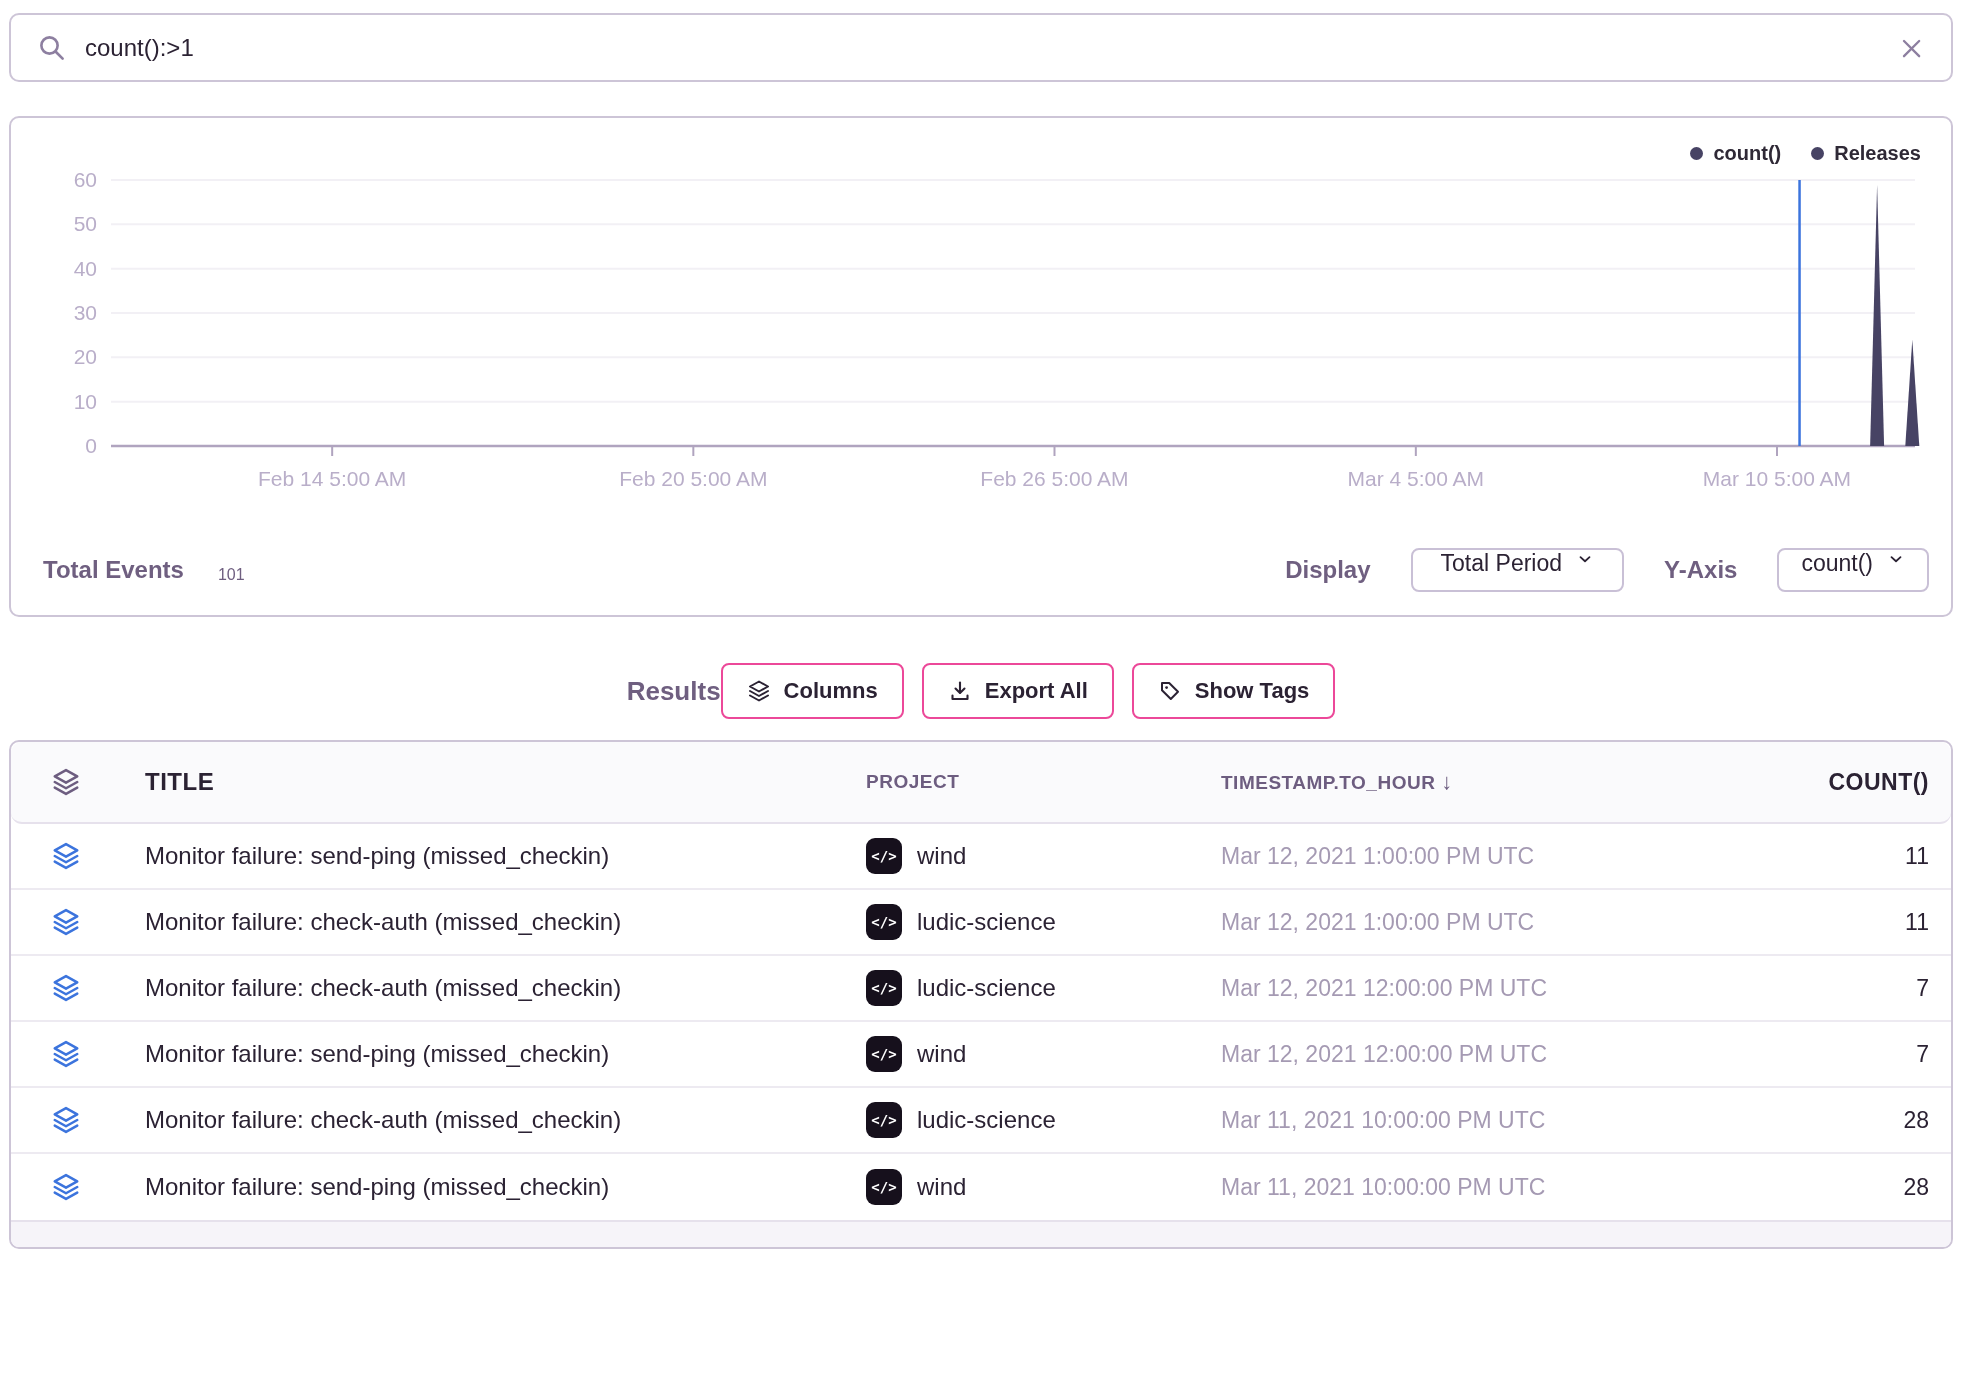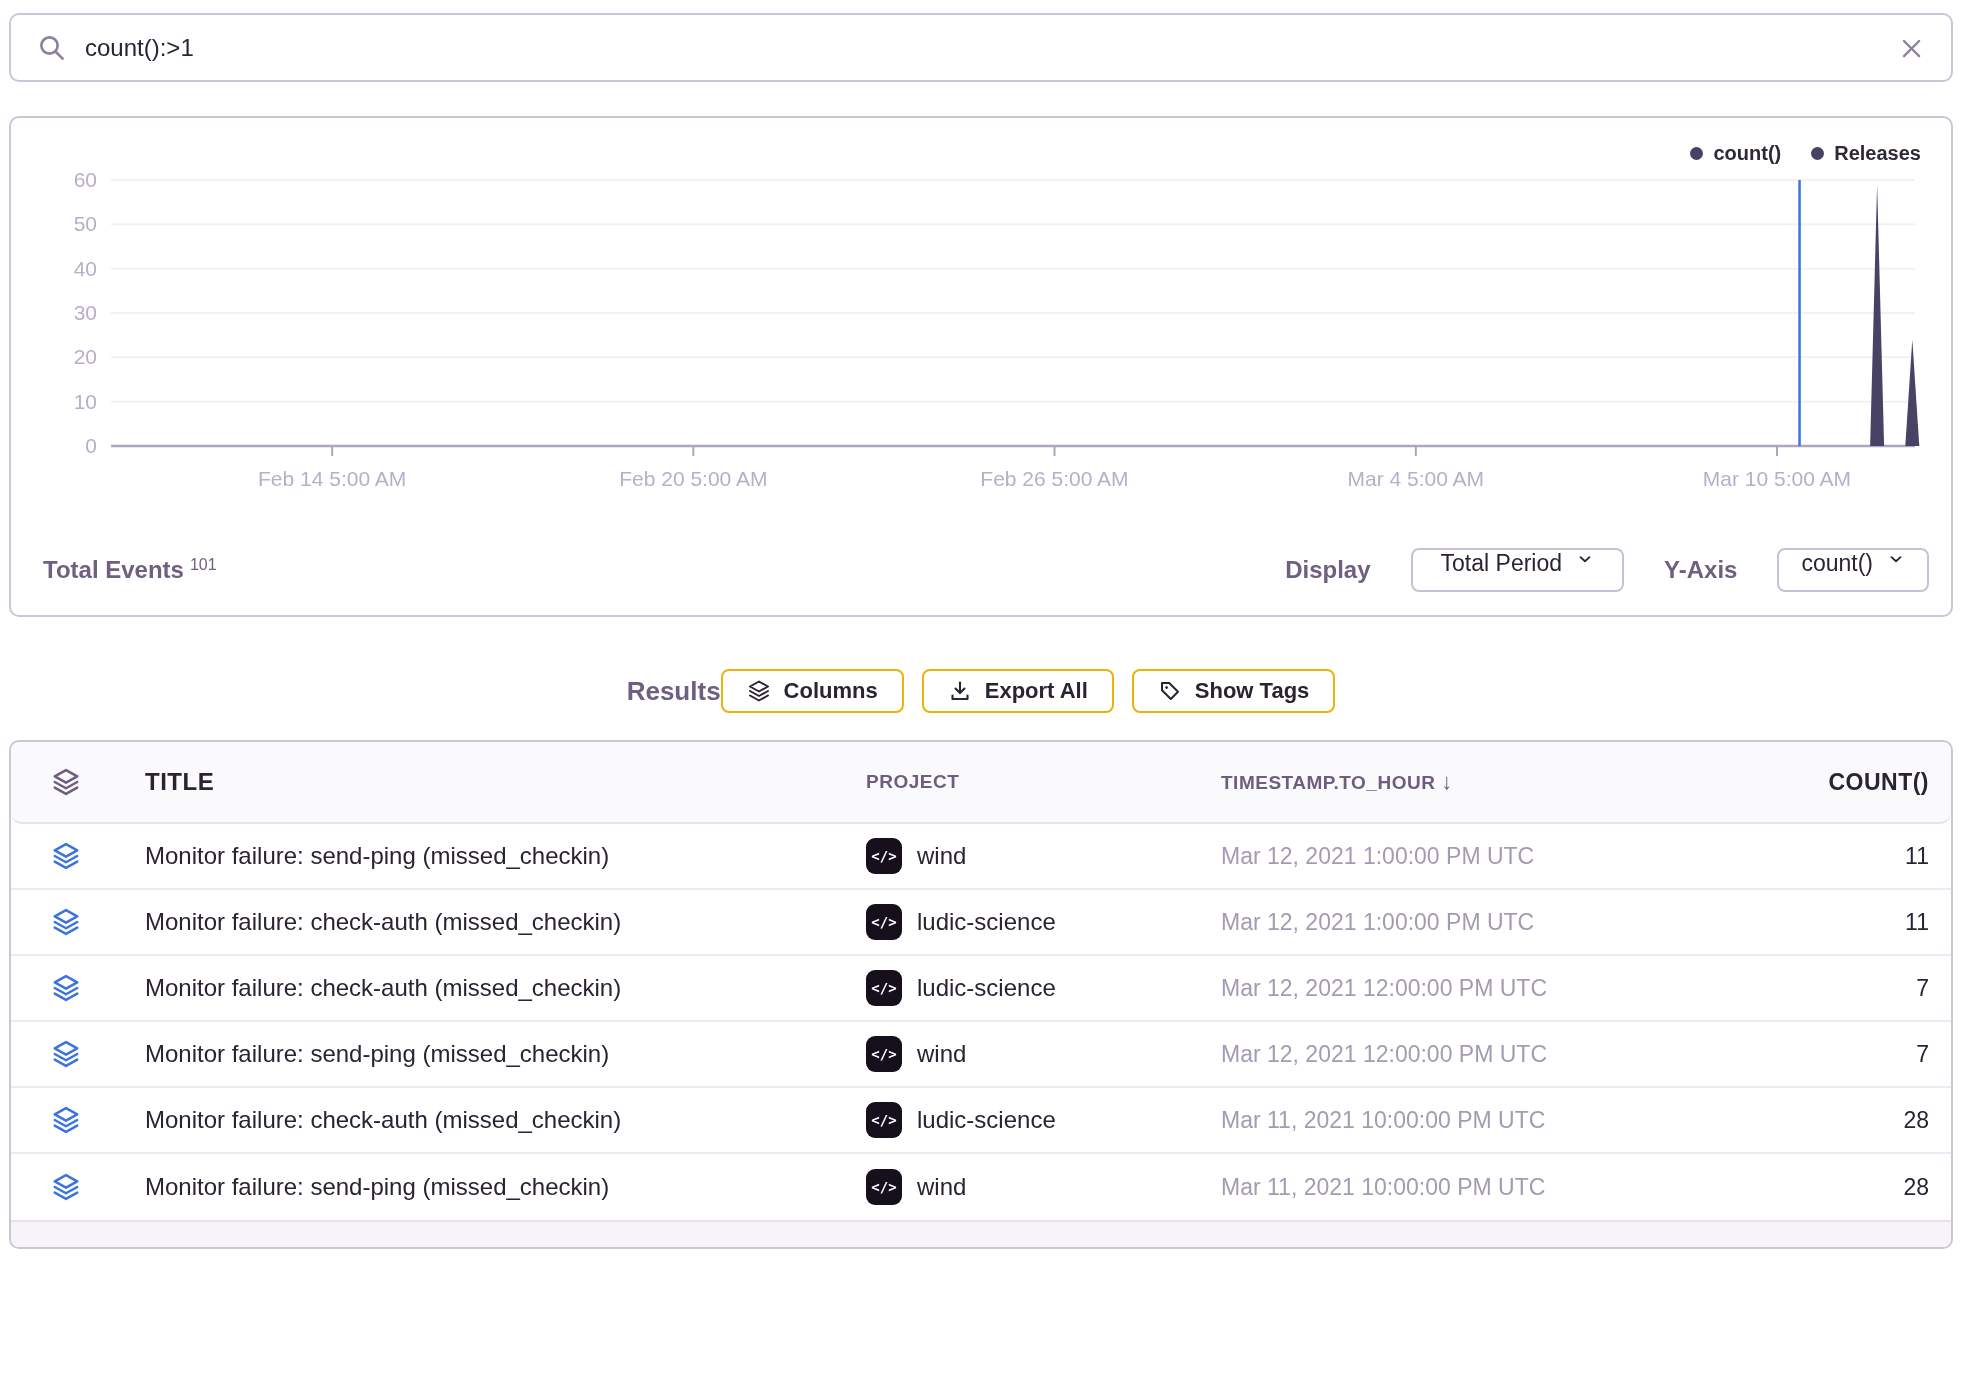--- a/index.html
+++ b/index.html
@@ -32,41 +32,41 @@
   }
   .legend-item { display: flex; align-items: center; gap: 10px; }
   .legend-dot { width: 13px; height: 13px; border-radius: 50%; background: #474364; }
   #chart-svg { position: absolute; left: 0; top: 0; }
   #chart-svg text { font-family: "Liberation Sans", sans-serif; }
 
   .chart-summary {
     position: absolute; left: 32px; right: 22px; bottom: 16px; height: 58px;
     display: flex; justify-content: space-between; align-items: center;
   }
-  .summary-left { display: flex; align-items: flex-start; gap: 6px; }
+  .summary-left { display: flex; align-items: flex-end; gap: 34px; }
   .summary-label { font-size: 24px; font-weight: bold; color: #6f5f80; }
   .summary-value { font-size: 16px; color: #6f5f80; }
   .summary-right { display: flex; align-items: center; gap: 40px; }
   .control-label { font-size: 24px; font-weight: bold; color: #6f5f80; }
   .dropdown-btn {
     height: 44px; background: #fff; border: 2px solid #c9c0d6; border-radius: 8px;
     display: flex; align-items: flex-start; gap: 14px; padding: 0 22px;
     font-family: "Liberation Sans", sans-serif; font-size: 23px; color: #2b2233; cursor: pointer;
   }
   .dropdown-btn.wide { padding: 0 28px; }
 
   
   .results-row {
     display: flex; justify-content: center; align-items: center;
     height: 56px; margin-bottom: 21px;
   }
   .results-heading { font-size: 26px; font-weight: bold; color: #6f5f80; }
   .results-actions { display: flex; gap: 18px; }
   .action-btn {
-    height: 44px; background: #fff; border: 2px solid #eab308; border-radius: 8px;
+    height: 56px; background: #fff; border: 2px solid #ec4899; border-radius: 8px;
     display: flex; align-items: center; gap: 13px; padding: 0 24px;
     font-family: "Liberation Sans", sans-serif; font-size: 22px; font-weight: bold;
     color: #2b2233; cursor: pointer;
   }
 
   
   .table-panel { border: 2px solid #cdc5d7; border-radius: 10px; overflow: hidden; background: #fff; }
   .grid-row {
     display: grid; grid-template-columns: 110px 745px 355px 1fr 150px;
     align-items: center;

